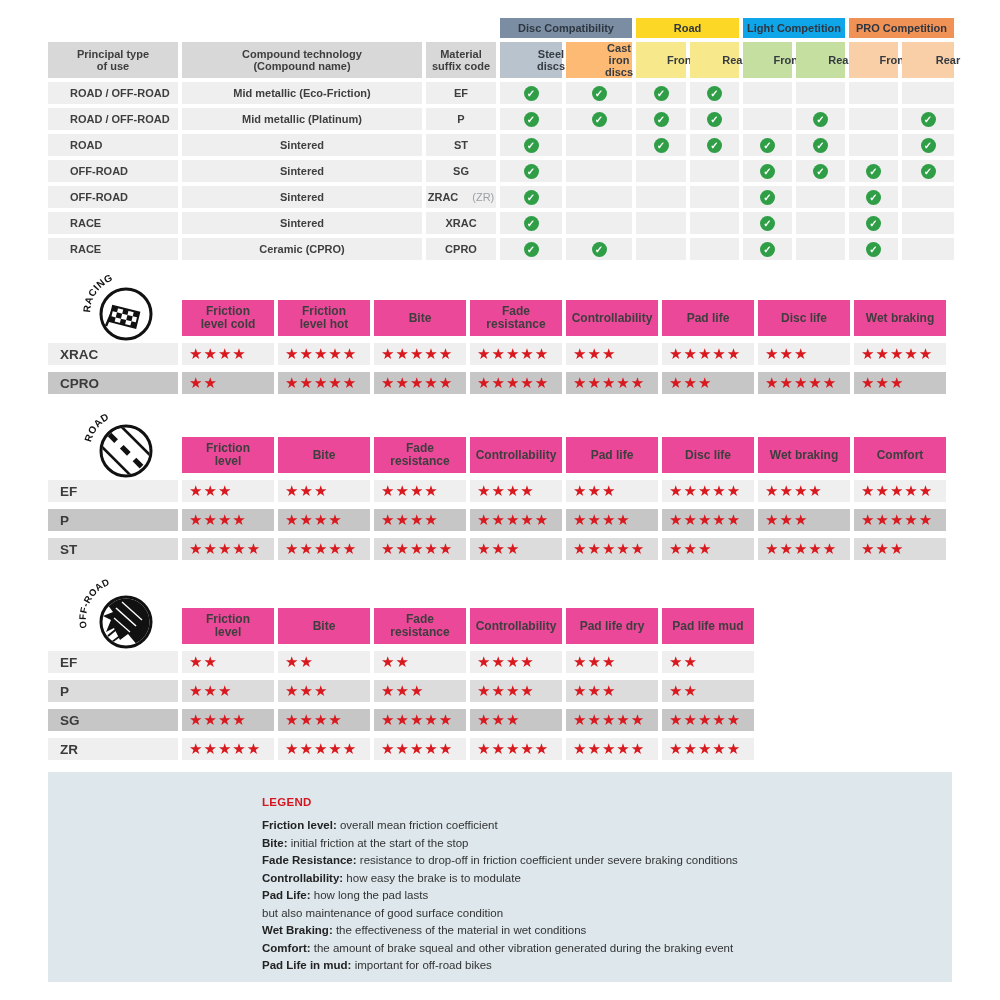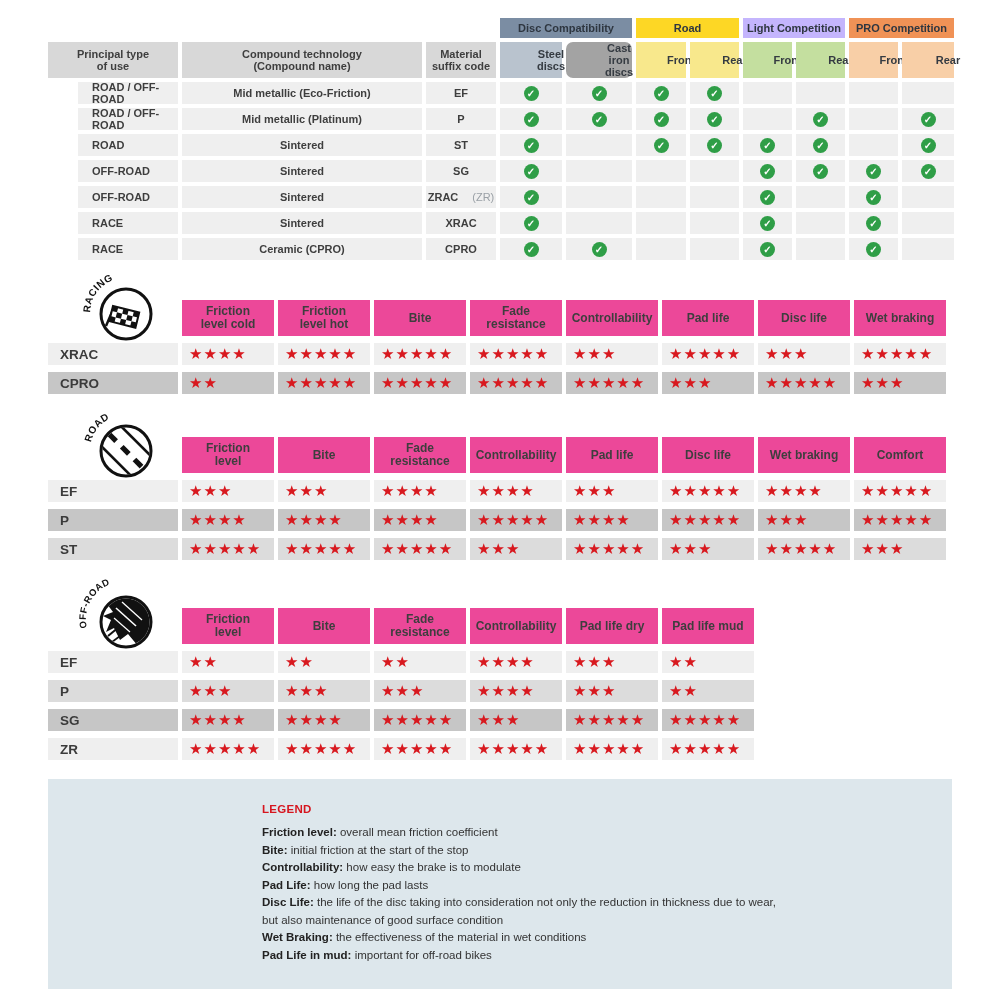--- a/index.html
+++ b/index.html
@@ -17,21 +17,21 @@
   }
   .band{display:flex;align-items:center;justify-content:center;
         font-size:11px;font-weight:700;color:#2e3640;}
   .spacer{background:transparent;}
   .hdr{background:#d8d8d8;display:flex;align-items:center;justify-content:center;
        text-align:center;font-size:11px;font-weight:700;color:#3e3e3e;line-height:12px;}
   .sub{display:flex;align-items:center;justify-content:center;text-align:center;
        font-size:11px;font-weight:700;color:#353b42;line-height:12px;padding-left:40px;}
   .cell{background:#efefef;display:flex;align-items:center;justify-content:center;
         font-size:11px;font-weight:700;color:#3e3e3e;}
-  .cell.use{justify-content:flex-start;padding-left:14px;margin-left:30px;}
+  .cell.use{justify-content:flex-start;padding-left:22px;}
   .codesuffix{color:#9aa0a6;font-weight:400;margin-left:14px;}
   .check{width:15px;height:15px;border-radius:50%;background:#2f9e47;color:#fff;
          font-size:10px;font-weight:700;display:flex;align-items:center;justify-content:center;}
 
   
   .rate-section{position:relative;}
   .sec-racing{margin:40px 48px 0;}
   .sec-road{margin:43px 48px 0;}
   .sec-off{margin:48px 48px 0;}
   .sec-icon{position:absolute;left:30px;top:-34px;}
@@ -41,43 +41,43 @@
         text-align:center;font-size:12px;font-weight:700;color:#3e3e3e;line-height:13px;}
   .rlabel{display:flex;align-items:center;padding-left:12px;font-size:13.5px;
           font-weight:700;color:#3b3b3b;}
   .stars{display:flex;align-items:center;padding-left:7px;color:#d8191f;
          font-size:15px;letter-spacing:1px;line-height:22px;}
   .s-light{background:#efefef;}
   .s-mid{background:#dcdcdc;}
   .s-dark{background:#c6c6c6;}
 
   
-  .legend{margin:19px 48px 0;width:904px;height:210px;background:#dde7ec;
+  .legend{margin:12px 48px 0;width:904px;height:210px;background:#dde7ec;
           box-sizing:border-box;padding:24px 20px 5px 214px;}
   .legend-title{color:#d6161f;font-weight:700;font-size:11.5px;margin-bottom:9px;letter-spacing:.3px;}
   .legend-line{font-size:11.5px;color:#333;line-height:17.5px;}
   .legend-line b{color:#222;}
 
   .icon-text{font-size:10px;font-weight:700;fill:#111;letter-spacing:.5px;}
 </style>
 </head>
 <body>
 
 <div class="compat-wrap">
   <div class="compat-grid">
       <div class="spacer" style="grid-column: 1 / 4;"></div>
       <div class="band" style="background: rgb(123, 141, 163); grid-column: span 2;">Disc Compatibility</div>
       <div class="band" style="background: rgb(253, 215, 37); grid-column: span 2;">Road</div>
-      <div class="band" style="background: #c4b5fd; grid-column: span 2; text-align: center;">Light Competition</div>
+      <div class="band" style="background: #0ea5e9; grid-column: span 2; text-align: center;">Light Competition</div>
       <div class="band" style="background: rgb(240, 146, 86); grid-column: span 2;">PRO Competition</div>
       <div class="hdr">Principal type<br>of use</div>
       <div class="hdr">Compound technology<br>(Compound name)</div>
       <div class="hdr">Material<br>suffix code</div>
       <div class="sub" style="background: rgb(185, 195, 206);">Steel<br>discs</div>
-      <div class="sub" style="background: #a3a3a3; border-radius: 7px;">Cast iron<br>discs</div>
+      <div class="sub" style="background: #fdba74;">Cast iron<br>discs</div>
       <div class="sub" style="background: rgb(248, 232, 140);">Front</div>
       <div class="sub" style="background: rgb(248, 232, 140);">Rear</div>
       <div class="sub" style="background: rgb(196, 223, 159);">Front</div>
       <div class="sub" style="background: rgb(196, 223, 159);">Rear</div>
       <div class="sub" style="background: rgb(248, 207, 167);">Front</div>
       <div class="sub" style="background: rgb(248, 207, 167);">Rear</div>
       <div class="cell use">ROAD / OFF-ROAD</div>
       <div class="cell">Mid metallic (Eco-Friction)</div>
       <div class="cell">EF</div>
       <div class="cell">
@@ -384,20 +384,21 @@
       <div class="stars s-light">★★★★★</div>
       <div class="stars s-light">★★★★★</div>
     </div>
 </section>
 
 <div class="legend">
   <div class="legend-title">LEGEND</div>
   <div>
       <div class="legend-line"><b>Friction level:</b> overall mean friction coefficient</div>
       <div class="legend-line"><b>Bite:</b> initial friction at the start of the stop</div>
+      <div class="legend-line"><b>Fade Resistance:</b> resistance to drop-off in friction coefficient under severe braking conditions</div>
       <div class="legend-line"><b>Controllability:</b> how easy the brake is to modulate</div>
       <div class="legend-line"><b>Pad Life:</b> how long the pad lasts</div>
-      <div class="legend-line"><b>Disc Life:</b> the life of the disc taking into consideration not only the reduction in thickness due to wear,</div>
       <div class="legend-line">but also maintenance of good surface condition</div>
       <div class="legend-line"><b>Wet Braking:</b> the effectiveness of the material in wet conditions</div>
+      <div class="legend-line"><b>Comfort:</b> the amount of brake squeal and other vibration generated during the braking event</div>
       <div class="legend-line"><b>Pad Life in mud:</b> important for off-road bikes</div>
     </div>
 </div>
 
 </body></html>

